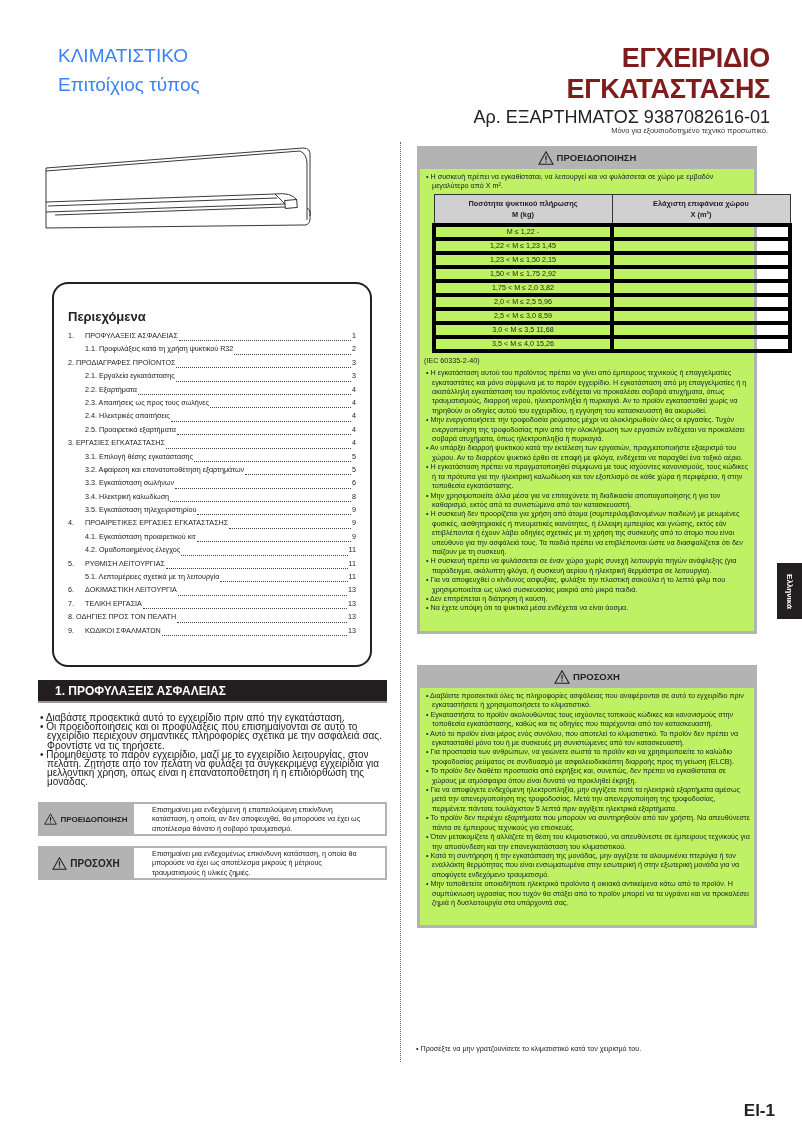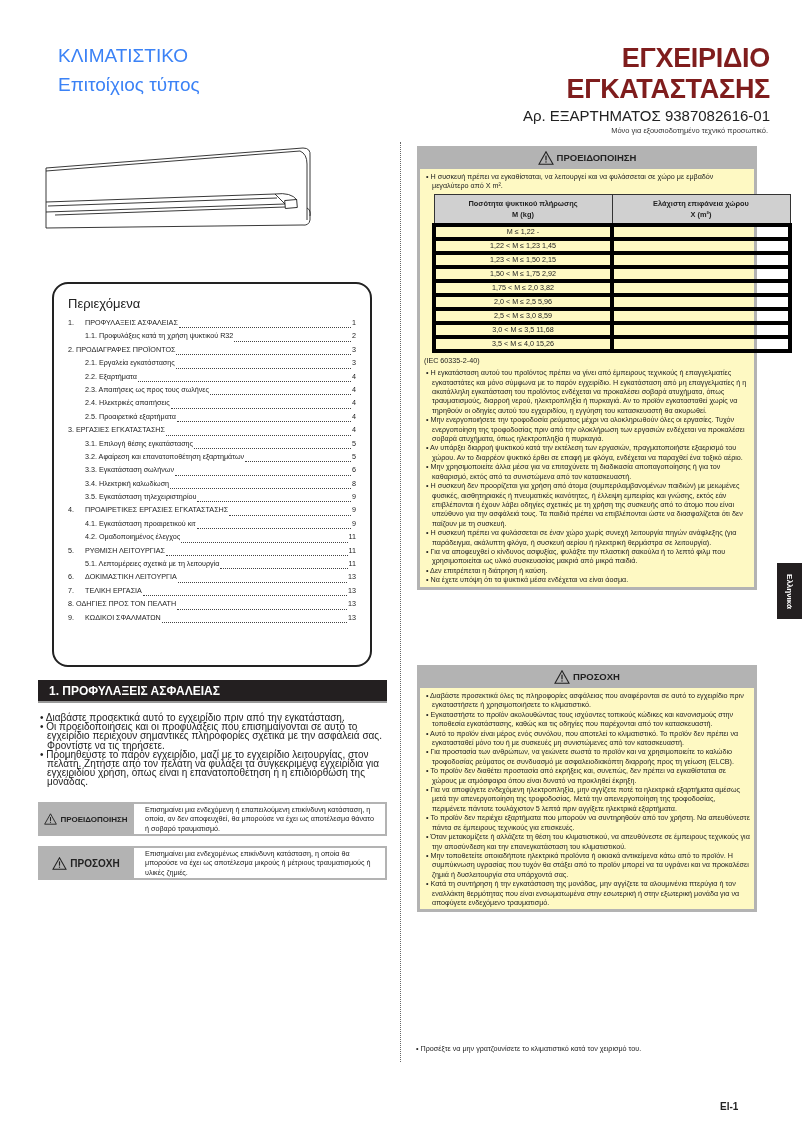--- a/index.html
+++ b/index.html
@@ -4,68 +4,68 @@
 <style>
   html, body { margin: 0; padding: 0; background: #ffffff; }
   body { width: 802px; height: 1134px; position: relative; overflow: hidden;
          font-family: "Liberation Sans", sans-serif; color: #222; }
   .abs { position: absolute; }
 
   .title-left { left: 58px; top: 44px; font-size: 19px; line-height: 24px; color: #3b82f6; }
   .title-left .l2 { margin-top: 5px; }
   .title-right { left: 420px; top: 43px; width: 350px; text-align: right;
                  font-size: 27px; font-weight: bold; letter-spacing: -0.3px; color: #7f1d1d; }
-  .partno { left: 420px; top: 107px; width: 350px; text-align: right; font-size: 15px; color: #222; }
+  .partno { left: 420px; top: 107px; width: 350px; text-align: right; font-size: 18px; color: #222; }
   .authorized { left: 420px; top: 126px; width: 348px; text-align: right; font-size: 7.5px; color: #333; }
 
   .divider { left: 400px; top: 142px; height: 920px; border-left: 1px dotted #666; }
 
   .unit-illus { left: 45px; top: 140px; width: 290px; height: 90px; }
 
   
   .toc { left: 52px; top: 282px; width: 320px; height: 385px; border: 2px solid #222;
          border-radius: 16px; box-sizing: border-box; padding: 8px 14px 0 14px; }
-  .toc h2 { margin: 4px 0 8px 0; font-size: 13px; font-weight: normal; }
+  .toc h2 { margin: 17px 0 8px 0; font-size: 13px; font-weight: bold; }
   .toc-row { display: flex; font-size: 7.2px; line-height: 8px; height: 13.4px; white-space: nowrap; }
   .toc-row .num { width: 17px; flex: none; }
   .toc-row .lbl { flex: none; }
   .toc-row .dots { flex: 1; overflow: hidden; border-bottom: 1px dotted #444; margin: 0 1px 4px 1px; }
   .toc-row .pg { flex: none; }
   .toc-row.sub { padding-left: 17px; }
 
   
   .sec-head { left: 38px; top: 680px; width: 349px; height: 23px; background: #231f20;
               color: #fff; font-weight: bold; font-size: 12px; line-height: 23px;
-              padding-left: 11px; box-sizing: border-box; border-bottom: 2px solid #999; }
+              padding-left: 17px; box-sizing: border-box; border-bottom: 2px solid #999; }
 
   .bullets { left: 38px; top: 713px; width: 352px; font-size: 10px; line-height: 9.2px; color: #222; }
   .bullets p { margin: 0; padding-left: 9px; text-indent: -7px; }
 
   .defbox { left: 38px; width: 349px; height: 34px; background: #b3b3b3; display: flex; }
   .defbox .tag { width: 96px; display: flex; align-items: center; justify-content: center;
                  font-weight: bold; color: #222; }
   .defbox .txt { flex: 1; background: #fff; margin: 2px 2px 2px 0; font-size: 7.2px;
-                 line-height: 9.4px; padding: 1px 11px; }
+                 line-height: 9.4px; padding: 1px 18px; }
   .warn-sym { display: inline-block; margin-right: 3px; vertical-align: middle; }
 
   
   .rbox { left: 417px; width: 340px; background: #b3b3b3; box-sizing: border-box; padding: 0 3px 3px 3px; }
   .rbox .hdr { height: 23px; display: flex; align-items: center; justify-content: center;
                font-weight: bold; font-size: 9.5px; color: #222; }
-  .rbox .body { background: #fef9c3; padding: 3px 4px 2px 4px; font-size: 7.2px; line-height: 9.4px; color: #222; }
+  .rbox .body { background: #bef264; padding: 3px 4px 18px 4px; font-size: 7.2px; line-height: 9.4px; color: #222; }
   .rbox .body p { margin: 0; padding-left: 8px; text-indent: -6px; }
 
   table.rt { border-collapse: collapse; margin: 3px 0 3px 8px; width: 360px; font-size: 7.2px; }
   table.rt th { background: #d0d0d0; border: 1px solid #333; font-weight: bold; font-size: 7.4px;
                 line-height: 11px; padding: 3px 2px; text-align: center; }
   table.rt td { border: 4px solid #000000; height: 10px; padding: 0 2px; text-align: center; line-height: 10px; }
   table.rt td:first-child { width: 50%; }
 
   .footnote { left: 416px; top: 1044px; font-size: 7.2px; color: #222; }
-  .pagenum { left: 720px; top: 1101px; width: 55px; font-weight: bold; font-size: 10px; }
+  .pagenum { left: 720px; top: 1101px; width: 55px; text-align: right; font-weight: bold; font-size: 17px; }
 
   .lang-tab { left: 777px; top: 563px; width: 25px; height: 56px; background: #231f20; color: #fff;
               display: flex; align-items: center; justify-content: center; }
   .lang-tab span { transform: rotate(90deg); font-size: 8px; font-weight: bold; white-space: nowrap; }
 </style>
 </head>
 <body>
 
 <div class="abs title-left">
   <div>ΚΛΙΜΑΤΙΣΤΙΚΟ</div>
@@ -215,21 +215,21 @@
         <span class="dots"></span>
         <span class="pg">13</span>
       </div>
     </div>
 </div>
 
 <div class="abs sec-head">1.  ΠΡΟΦΥΛΑΞΕΙΣ ΑΣΦΑΛΕΙΑΣ</div>
 <div class="abs bullets">
   <p>• Διαβάστε προσεκτικά αυτό το εγχειρίδιο πριν από την εγκατάσταση.</p>
   <p>• Οι προειδοποιήσεις και οι προφυλάξεις που επισημαίνονται σε αυτό το εγχειρίδιο περιέχουν σημαντικές πληροφορίες σχετικά με την ασφάλειά σας. Φροντίστε να τις τηρήσετε.</p>
-  <p>• Προμηθεύστε το παρόν εγχειρίδιο, μαζί με το εγχειρίδιο λειτουργίας, στον πελάτη. Ζητήστε από τον πελάτη να φυλάξει τα συγκεκριμένα εγχειρίδια για εγχειριδίου χρήση, όπως είναι η επανατοποθέτηση ή η επιδιόρθωση της μονάδας.</p>
+  <p>• Προμηθεύστε το παρόν εγχειρίδιο, μαζί με το εγχειρίδιο λειτουργίας, στον πελάτη. Ζητήστε από τον πελάτη να φυλάξει τα συγκεκριμένα εγχειρίδια για μελλοντική χρήση, όπως είναι η επανατοποθέτηση ή η επιδιόρθωση της μονάδας.</p>
 </div>
 
 <div class="abs defbox" style="top:802px;">
   <div class="tag" style="font-size:8px;">
     <svg class="warn-sym" width="13" height="12" viewBox="0 0 20 18">
         <path d="M10,1 L19,17 L1,17 Z" fill="none" stroke="#222" stroke-width="1.4"></path>
         <rect x="9.2" y="6" width="1.6" height="6" fill="#222"></rect>
         <rect x="9.2" y="13.3" width="1.6" height="1.6" fill="#222"></rect>
       </svg>
     <span>ΠΡΟΕΙΔΟΠΟΙΗΣΗ</span>
@@ -303,20 +303,21 @@
             <td>3,5 &lt; M ≤ 4,0 15,26</td>
             <td></td>
           </tr>
         </tbody>
     </table>
     <div style="padding-left:0; margin:3px 0 3px 0;">(IEC 60335-2-40)</div>
     <div id="warn-bullets">
         <p>• Η εγκατάσταση αυτού του προϊόντος πρέπει να γίνει από έμπειρους τεχνικούς ή επαγγελματίες εγκαταστάτες και μόνο σύμφωνα με το παρόν εγχειρίδιο. Η εγκατάσταση από μη επαγγελματίες ή η ακατάλληλη εγκατάσταση του προϊόντος ενδέχεται να προκαλέσει σοβαρά ατυχήματα, όπως τραυματισμούς, διαρροή νερού, ηλεκτροπληξία ή πυρκαγιά. Αν το προϊόν εγκατασταθεί χωρίς να τηρηθούν οι οδηγίες αυτού του εγχειριδίου, η εγγύηση του κατασκευαστή θα ακυρωθεί.</p>
         <p>• Μην ενεργοποιήσετε την τροφοδοσία ρεύματος μέχρι να ολοκληρωθούν όλες οι εργασίες. Τυχόν ενεργοποίηση της τροφοδοσίας πριν από την ολοκλήρωση των εργασιών ενδέχεται να προκαλέσει σοβαρά ατυχήματα, όπως ηλεκτροπληξία ή πυρκαγιά.</p>
         <p>• Αν υπάρξει διαρροή ψυκτικού κατά την εκτέλεση των εργασιών, πραγματοποιήστε εξαερισμό του χώρου. Αν το διαρρέον ψυκτικό έρθει σε επαφή με φλόγα, ενδέχεται να παραχθεί ένα τοξικό αέριο.</p>
+        <p>• Η εγκατάσταση πρέπει να πραγματοποιηθεί σύμφωνα με τους ισχύοντες κανονισμούς, τους κώδικες ή τα πρότυπα για την ηλεκτρική καλωδίωση και τον εξοπλισμό σε κάθε χώρα ή περιφέρεια, ή στην τοποθεσία εγκατάστασης.</p>
         <p>• Μην χρησιμοποιείτε άλλα μέσα για να επιταχύνετε τη διαδικασία αποπαγοποίησης ή για τον καθαρισμό, εκτός από τα συνιστώμενα από τον κατασκευαστή.</p>
         <p>• Η συσκευή δεν προορίζεται για χρήση από άτομα (συμπεριλαμβανομένων παιδιών) με μειωμένες φυσικές, αισθητηριακές ή πνευματικές ικανότητες, ή έλλειψη εμπειρίας και γνώσης, εκτός εάν επιβλέπονται ή έχουν λάβει οδηγίες σχετικές με τη χρήση της συσκευής από το άτομο που είναι υπεύθυνο για την ασφάλειά τους. Τα παιδιά πρέπει να επιβλέπονται ώστε να διασφαλίζεται ότι δεν παίζουν με τη συσκευή.</p>
         <p>• Η συσκευή πρέπει να φυλάσσεται σε έναν χώρο χωρίς συνεχή λειτουργία πηγών ανάφλεξης (για παράδειγμα, ακάλυπτη φλόγα, ή συσκευή αερίου ή ηλεκτρική θερμάστρα σε λειτουργία).</p>
         <p>• Για να αποφευχθεί ο κίνδυνος ασφυξίας, φυλάξτε την πλαστική σακούλα ή το λεπτό φιλμ που χρησιμοποιείται ως υλικό συσκευασίας μακριά από μικρά παιδιά.</p>
         <p>• Δεν επιτρέπεται η διάτρηση ή καύση.</p>
         <p>• Να έχετε υπόψη ότι τα ψυκτικά μέσα ενδέχεται να είναι άοσμα.</p>
       </div>
   </div>
 </div>
 
@@ -332,22 +333,22 @@
   <div class="body">
     <div id="caution-bullets">
         <p>• Διαβάστε προσεκτικά όλες τις πληροφορίες ασφάλειας που αναφέρονται σε αυτό το εγχειρίδιο πριν εγκαταστήσετε ή χρησιμοποιήσετε το κλιματιστικό.</p>
         <p>• Εγκαταστήστε το προϊόν ακολουθώντας τους ισχύοντες τοπικούς κώδικες και κανονισμούς στην τοποθεσία εγκατάστασης, καθώς και τις οδηγίες που παρέχονται από τον κατασκευαστή.</p>
         <p>• Αυτό το προϊόν είναι μέρος ενός συνόλου, που αποτελεί το κλιματιστικό. Το προϊόν δεν πρέπει να εγκατασταθεί μόνο του ή με συσκευές μη συνιστώμενες από τον κατασκευαστή.</p>
         <p>• Για προστασία των ανθρώπων, να γειώνετε σωστά το προϊόν και να χρησιμοποιείτε το καλώδιο τροφοδοσίας ρεύματος σε συνδυασμό με ασφαλειοδιακόπτη διαρροής προς τη γείωση (ELCB).</p>
         <p>• Το προϊόν δεν διαθέτει προστασία από εκρήξεις και, συνεπώς, δεν πρέπει να εγκαθίσταται σε χώρους με ατμόσφαιρα όπου είναι δυνατό να προκληθεί έκρηξη.</p>
         <p>• Για να αποφύγετε ενδεχόμενη ηλεκτροπληξία, μην αγγίζετε ποτέ τα ηλεκτρικά εξαρτήματα αμέσως μετά την απενεργοποίηση της τροφοδοσίας. Μετά την απενεργοποίηση της τροφοδοσίας, περιμένετε πάντοτε τουλάχιστον 5 λεπτά πριν αγγίξετε ηλεκτρικά εξαρτήματα.</p>
         <p>• Το προϊόν δεν περιέχει εξαρτήματα που μπορούν να συντηρηθούν από τον χρήστη. Να απευθύνεστε πάντα σε έμπειρους τεχνικούς για επισκευές.</p>
         <p>• Όταν μετακομίζετε ή αλλάζετε τη θέση του κλιματιστικού, να απευθύνεστε σε έμπειρους τεχνικούς για την αποσύνδεση και την επανεγκατάσταση του κλιματιστικού.</p>
+        <p>• Κατά τη συντήρηση ή την εγκατάσταση της μονάδας, μην αγγίζετε τα αλουμινένια πτερύγια ή τον εναλλάκτη θερμότητας που είναι ενσωματωμένα στην εσωτερική ή στην εξωτερική μονάδα για να αποφύγετε ενδεχόμενο τραυματισμό.</p>
         <p>• Μην τοποθετείτε οποιαδήποτε ηλεκτρικά προϊόντα ή οικιακά αντικείμενα κάτω από το προϊόν. Η συμπύκνωση υγρασίας που τυχόν θα στάξει από το προϊόν μπορεί να τα υγράνει και να προκαλέσει ζημιά ή δυσλειτουργία στα υπάρχοντά σας.</p>
-        <p>• Κατά τη συντήρηση ή την εγκατάσταση της μονάδας, μην αγγίζετε τα αλουμινένια πτερύγια ή τον εναλλάκτη θερμότητας που είναι ενσωματωμένα στην εσωτερική ή στην εξωτερική μονάδα για να αποφύγετε ενδεχόμενο τραυματισμό.</p>
       </div>
   </div>
 </div>
 
 <div class="abs footnote">• Προσέξτε να μην γρατζουνίσετε το κλιματιστικό κατά τον χειρισμό του.</div>
 <div class="abs pagenum">El-1</div>
 <div class="abs lang-tab">
     <span>Ελληνικά</span>
   </div>
 

